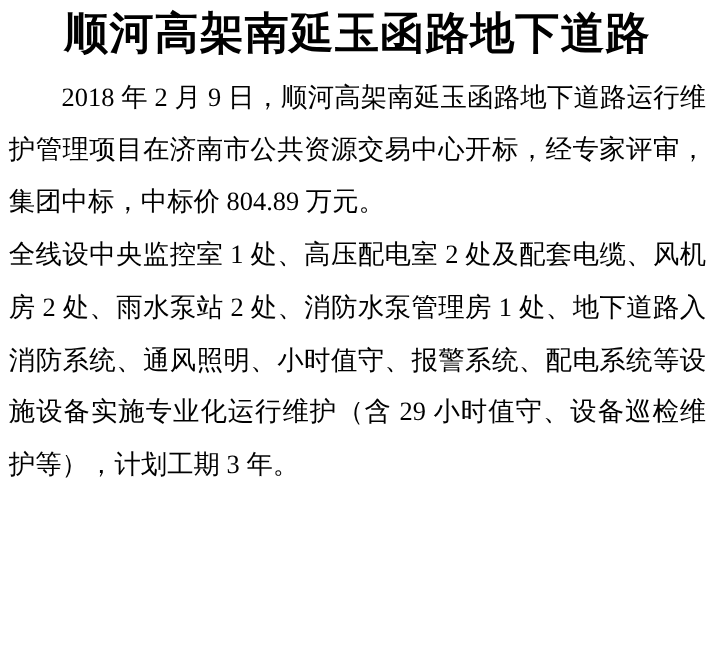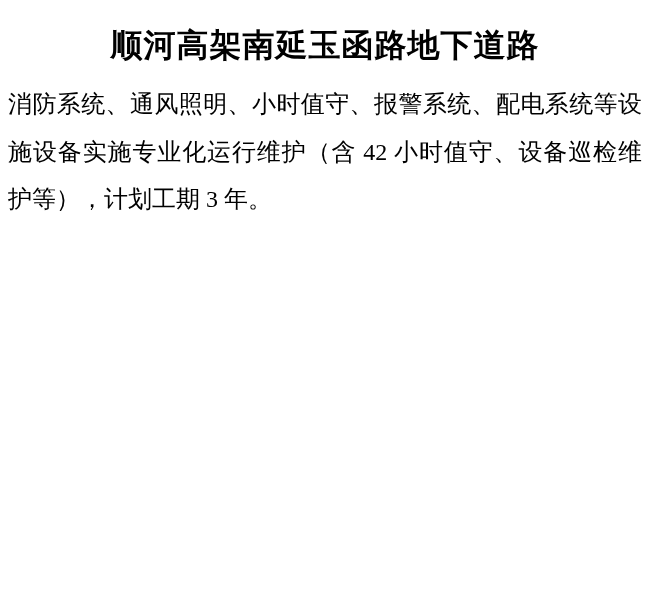--- a/index.html
+++ b/index.html
@@ -7,25 +7,25 @@
     position: relative;
     width: 650px;
     height: 601px;
     box-sizing: border-box;
     background: #ffffff;
     color: #000000;
     font-family: "Liberation Serif", "DejaVu Serif", serif;
     overflow: hidden;
   }
   .title {
-    margin: 24px 0 0 0;
+    margin: 9px 0 0 0;
     padding: 0;
     text-align: center;
     font-weight: bold;
-    font-size: 32px;
+    font-size: 40px;
     line-height: 43px;
     letter-spacing: 1px;
   }
   .content {
     margin-top: 14px;
     padding: 0 8px;
     font-size: 24px;
     line-height: 47.7px;
   }
   .line {
@@ -39,22 +39,29 @@
 <body>
 
 <div class="page">
 
   <h1 class="title">
     <div class="title-line">顺河高架南延玉函路地下道路</div>
   </h1>
 
   <div class="content">
 
+    <div class="paragraph">
+      <div class="line p-first">2018 年 2 月 9 日，顺河高架南延玉函路地下道路运行维</div>
+      <div class="line">护管理项目在济南市公共资源交易中心开标，经专家评审，</div>
+      <div class="line p-last">集团中标，中标价 804.89 万元。</div>
+    </div>
 
     <div class="paragraph">
+      <div class="line">全线设中央监控室 1 处、高压配电室 2 处及配套电缆、风机</div>
+      <div class="line">房 2 处、雨水泵站 2 处、消防水泵管理房 1 处、地下道路入</div>
       <div class="line">消防系统、通风照明、小时值守、报警系统、配电系统等设</div>
-      <div class="line">施设备实施专业化运行维护（含 42 小时值守、设备巡检维</div>
+      <div class="line">施设备实施专业化运行维护（含 29 小时值守、设备巡检维</div>
       <div class="line p-last">护等），计划工期 3 年。</div>
     </div>
 
   </div>
 
 </div>
 
 </body></html>

